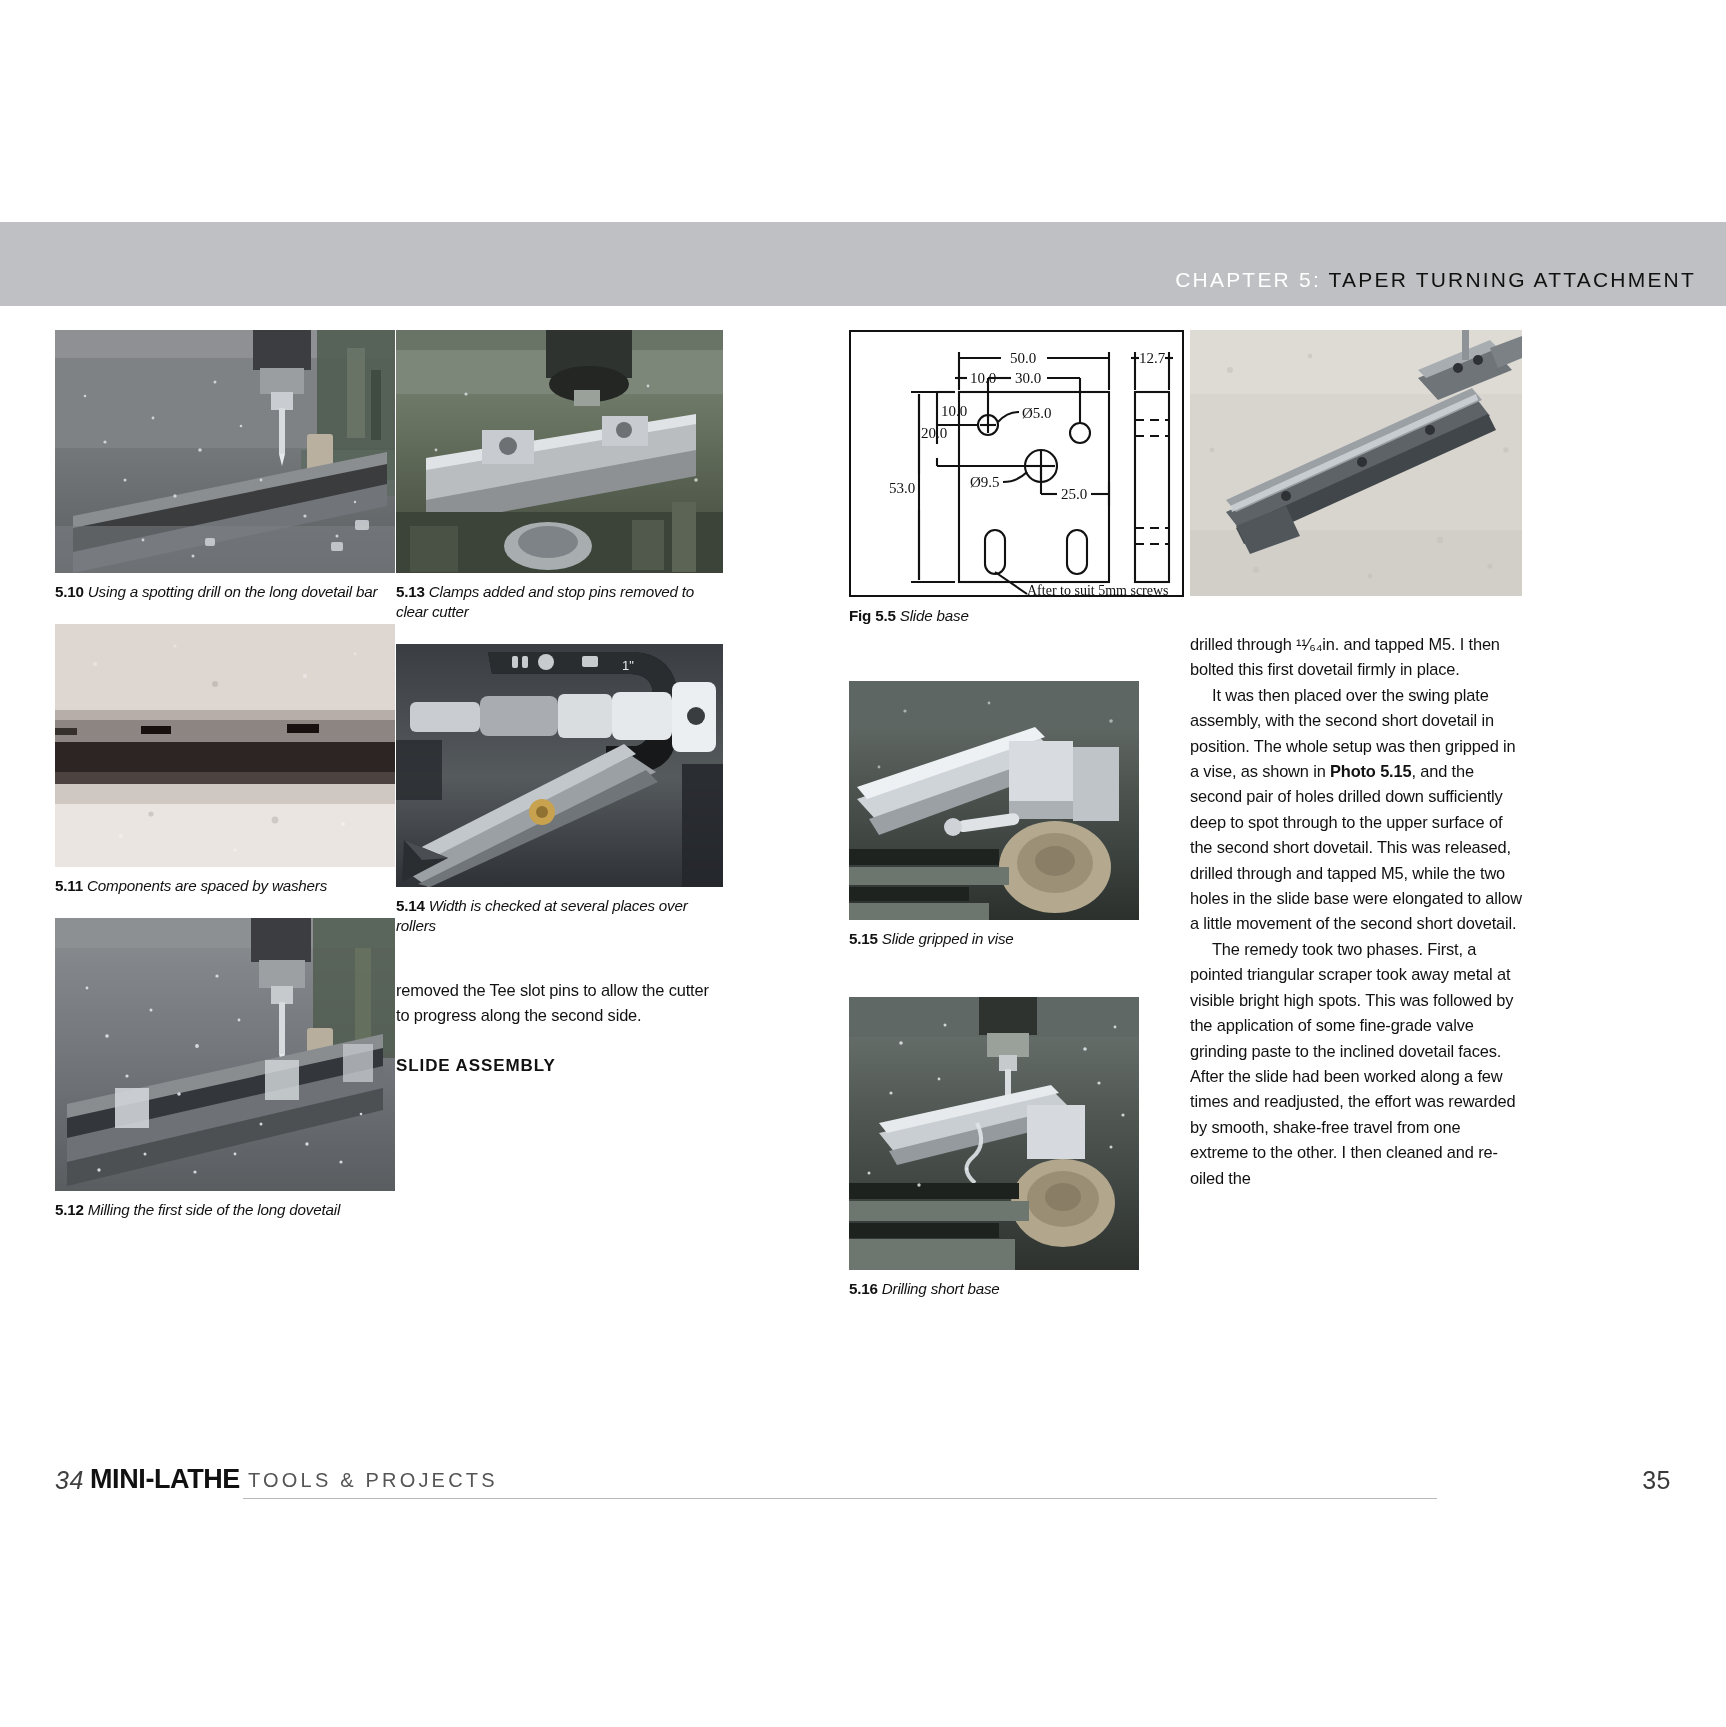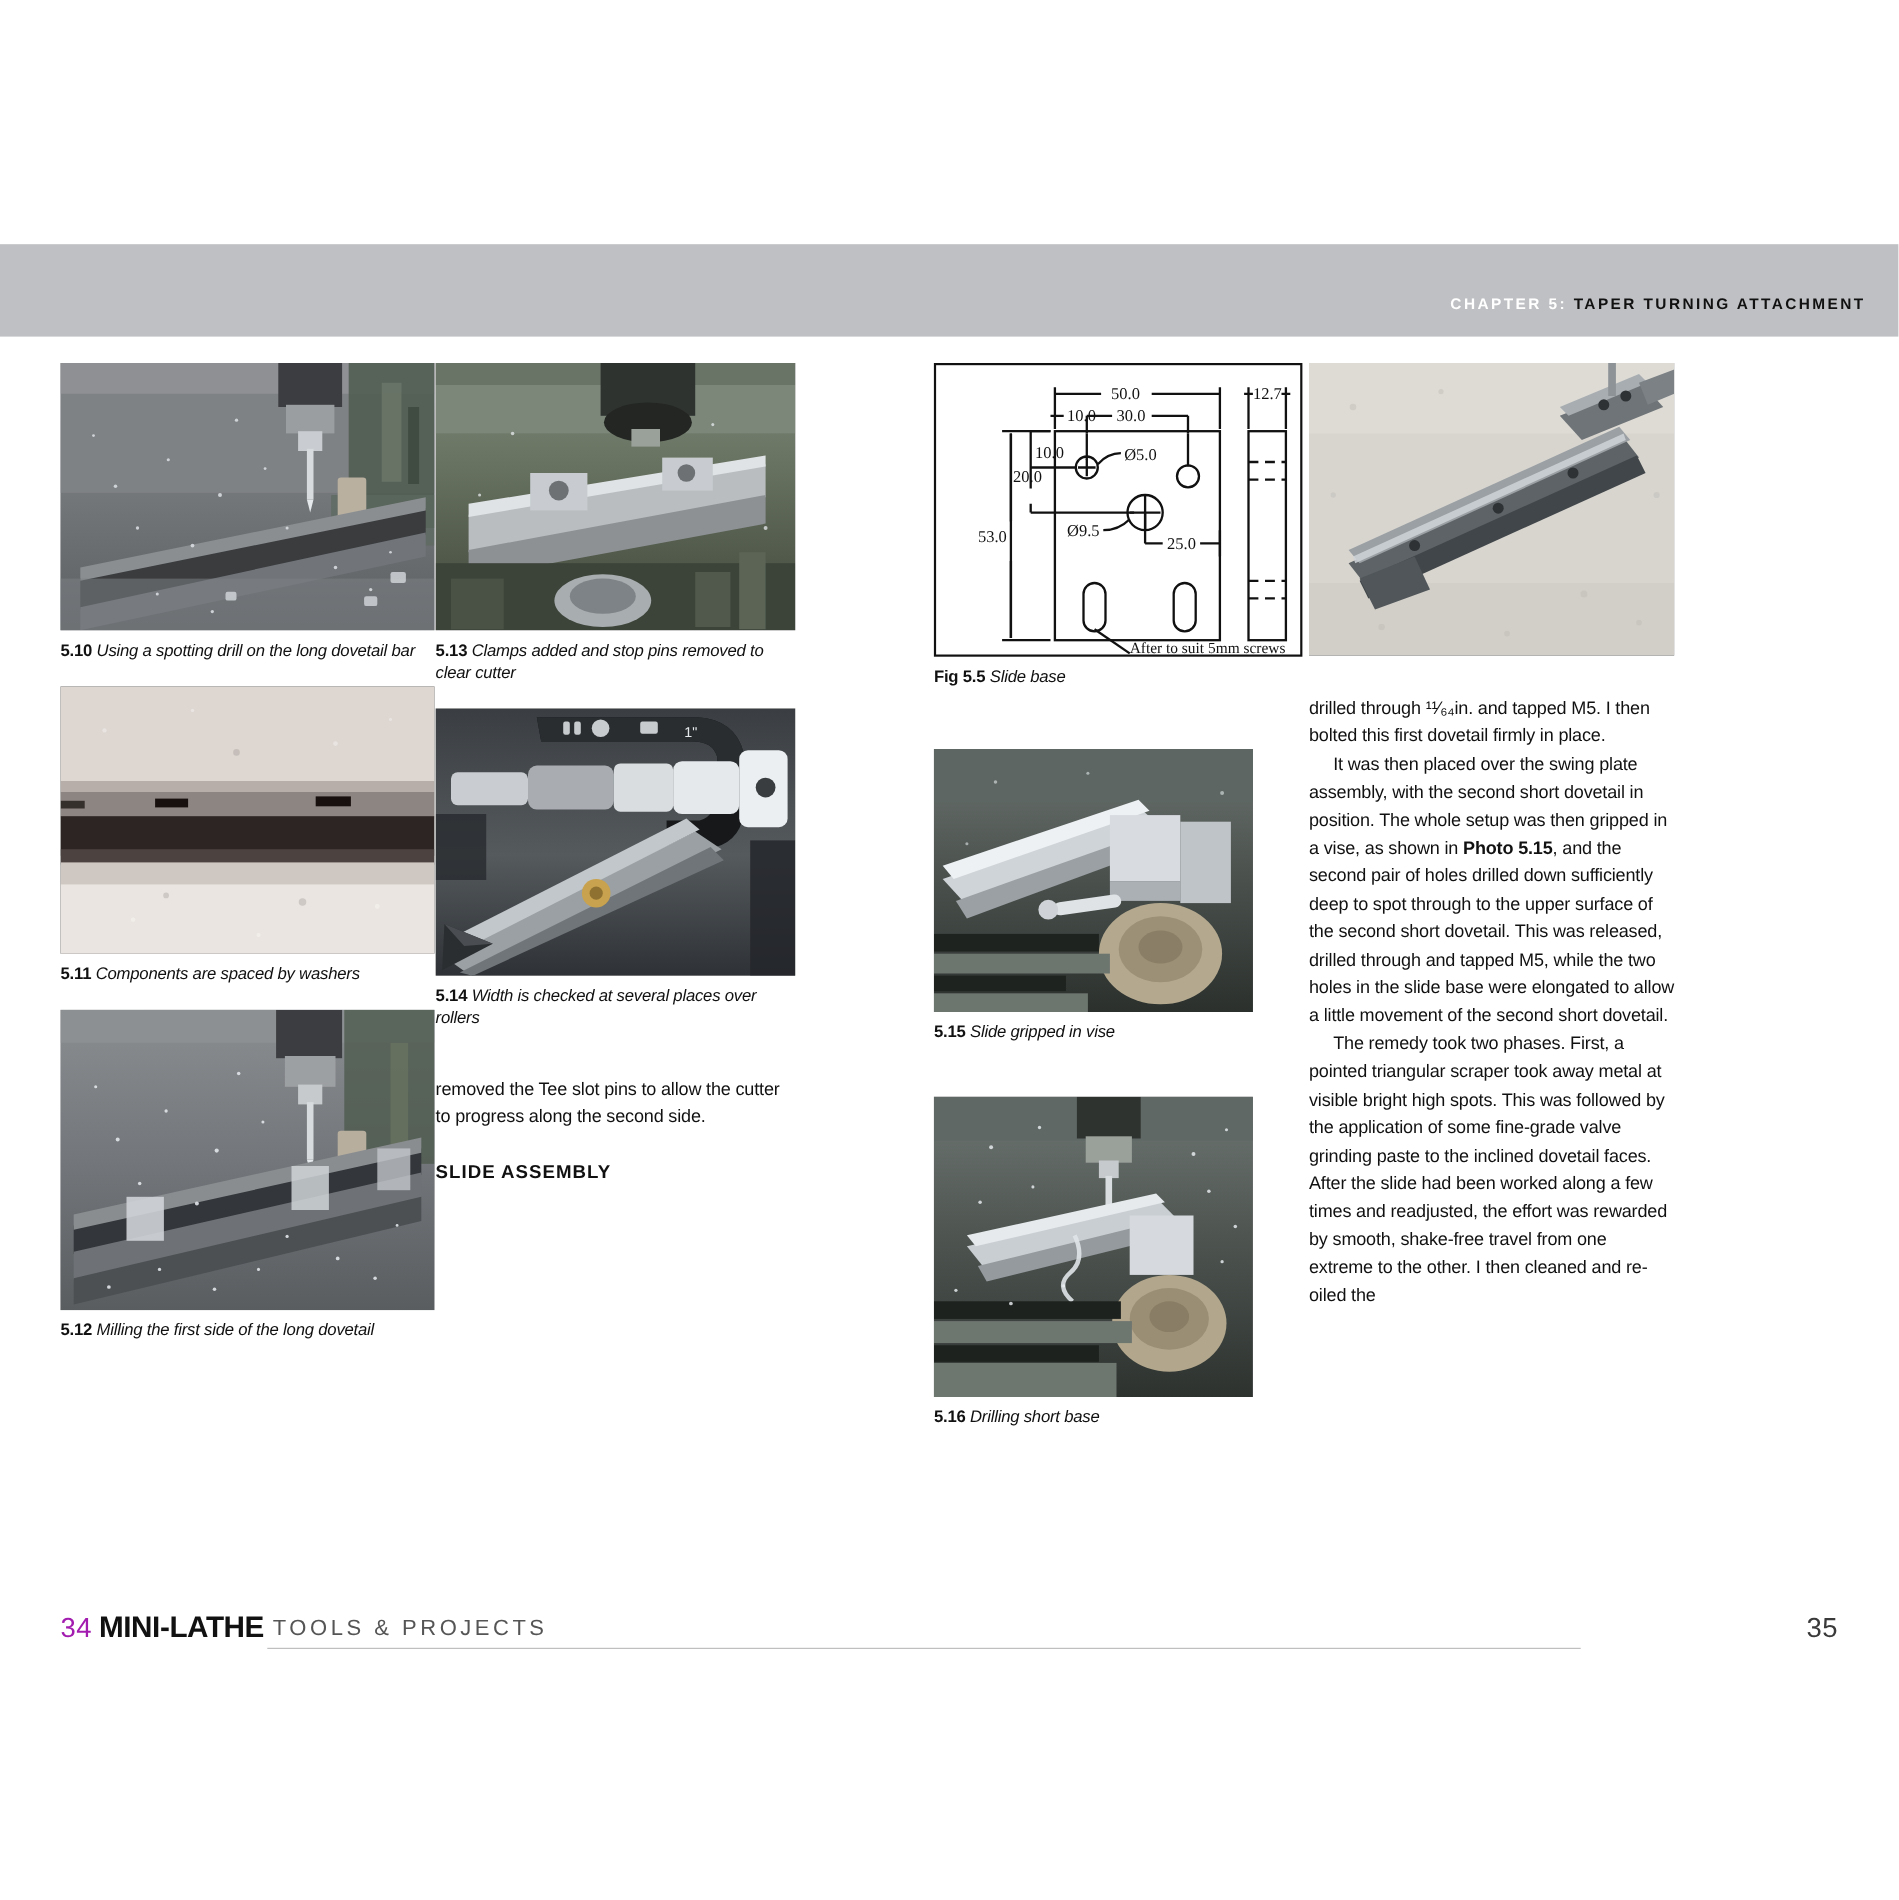--- a/index.html
+++ b/index.html
@@ -21,22 +21,22 @@
 
   
   #header-band{
     position:absolute;left:0;top:0;
     width:1726px;height:84px;
     background:#bfc0c3;
   }
   #header-title{
     position:absolute;
     right:30px;top:46px;
-    font-size:14px;
-    font-weight:bold;
+    font-size:21px;
+    font-weight:normal;
     letter-spacing:2.2px;
     white-space:nowrap;
     color:#111111;
     text-transform:uppercase;
   }
   #header-title .chap{ color:#ffffff; }
 
   
   .col{position:absolute;}
 
@@ -93,22 +93,23 @@
   .fig-caption b{font-style:normal;font-weight:bold;}
 
   
   #footer{
     position:absolute;
     left:0;bottom:0;
     width:1726px;height:60px;
   }
   #pg-left{
     position:absolute;left:55px;top:14px;
-    font-size:25px;color:#a21caf;font-weight:normal;
+    font-size:25px;color:#404040;font-weight:normal;
     letter-spacing:0.5px;
+    font-style:italic;
   }
   #book-title{
     position:absolute;left:90px;top:12px;
     font-size:27px;font-weight:bold;letter-spacing:-0.4px;color:#111;
   }
   #book-sub{
     position:absolute;left:248px;top:17px;
     font-size:20px;letter-spacing:3.2px;color:#555;
   }
   #footrule{

